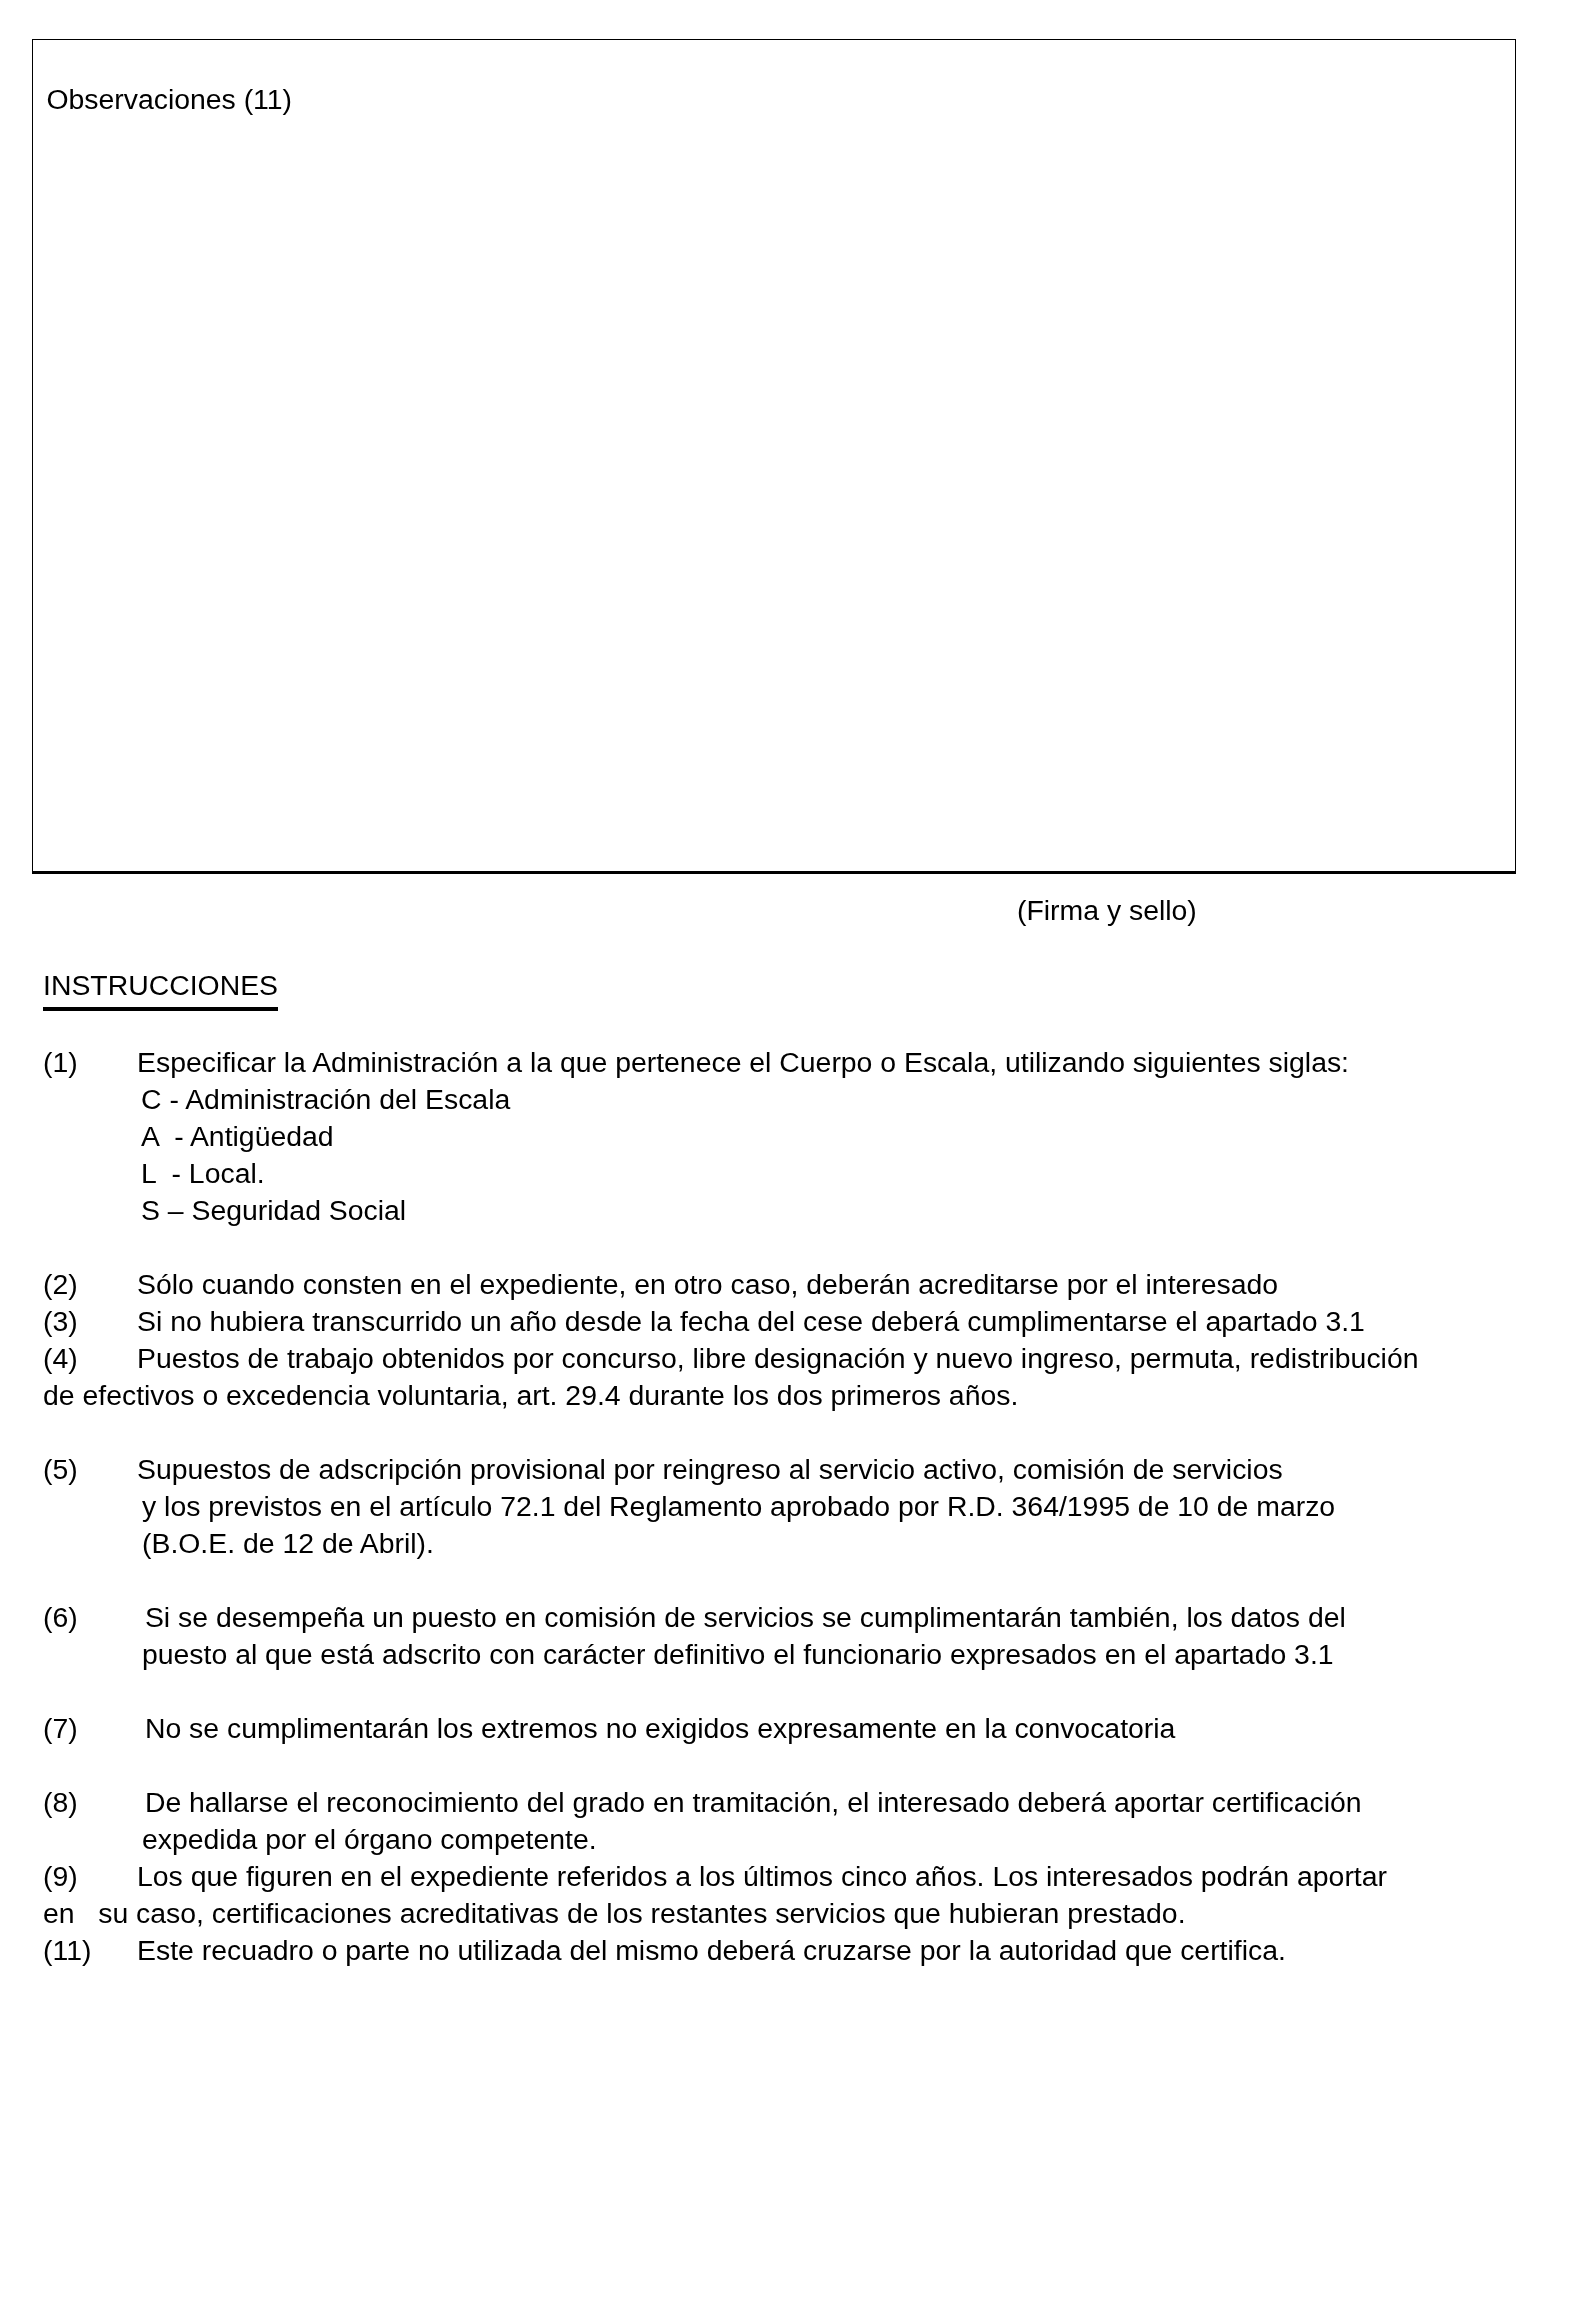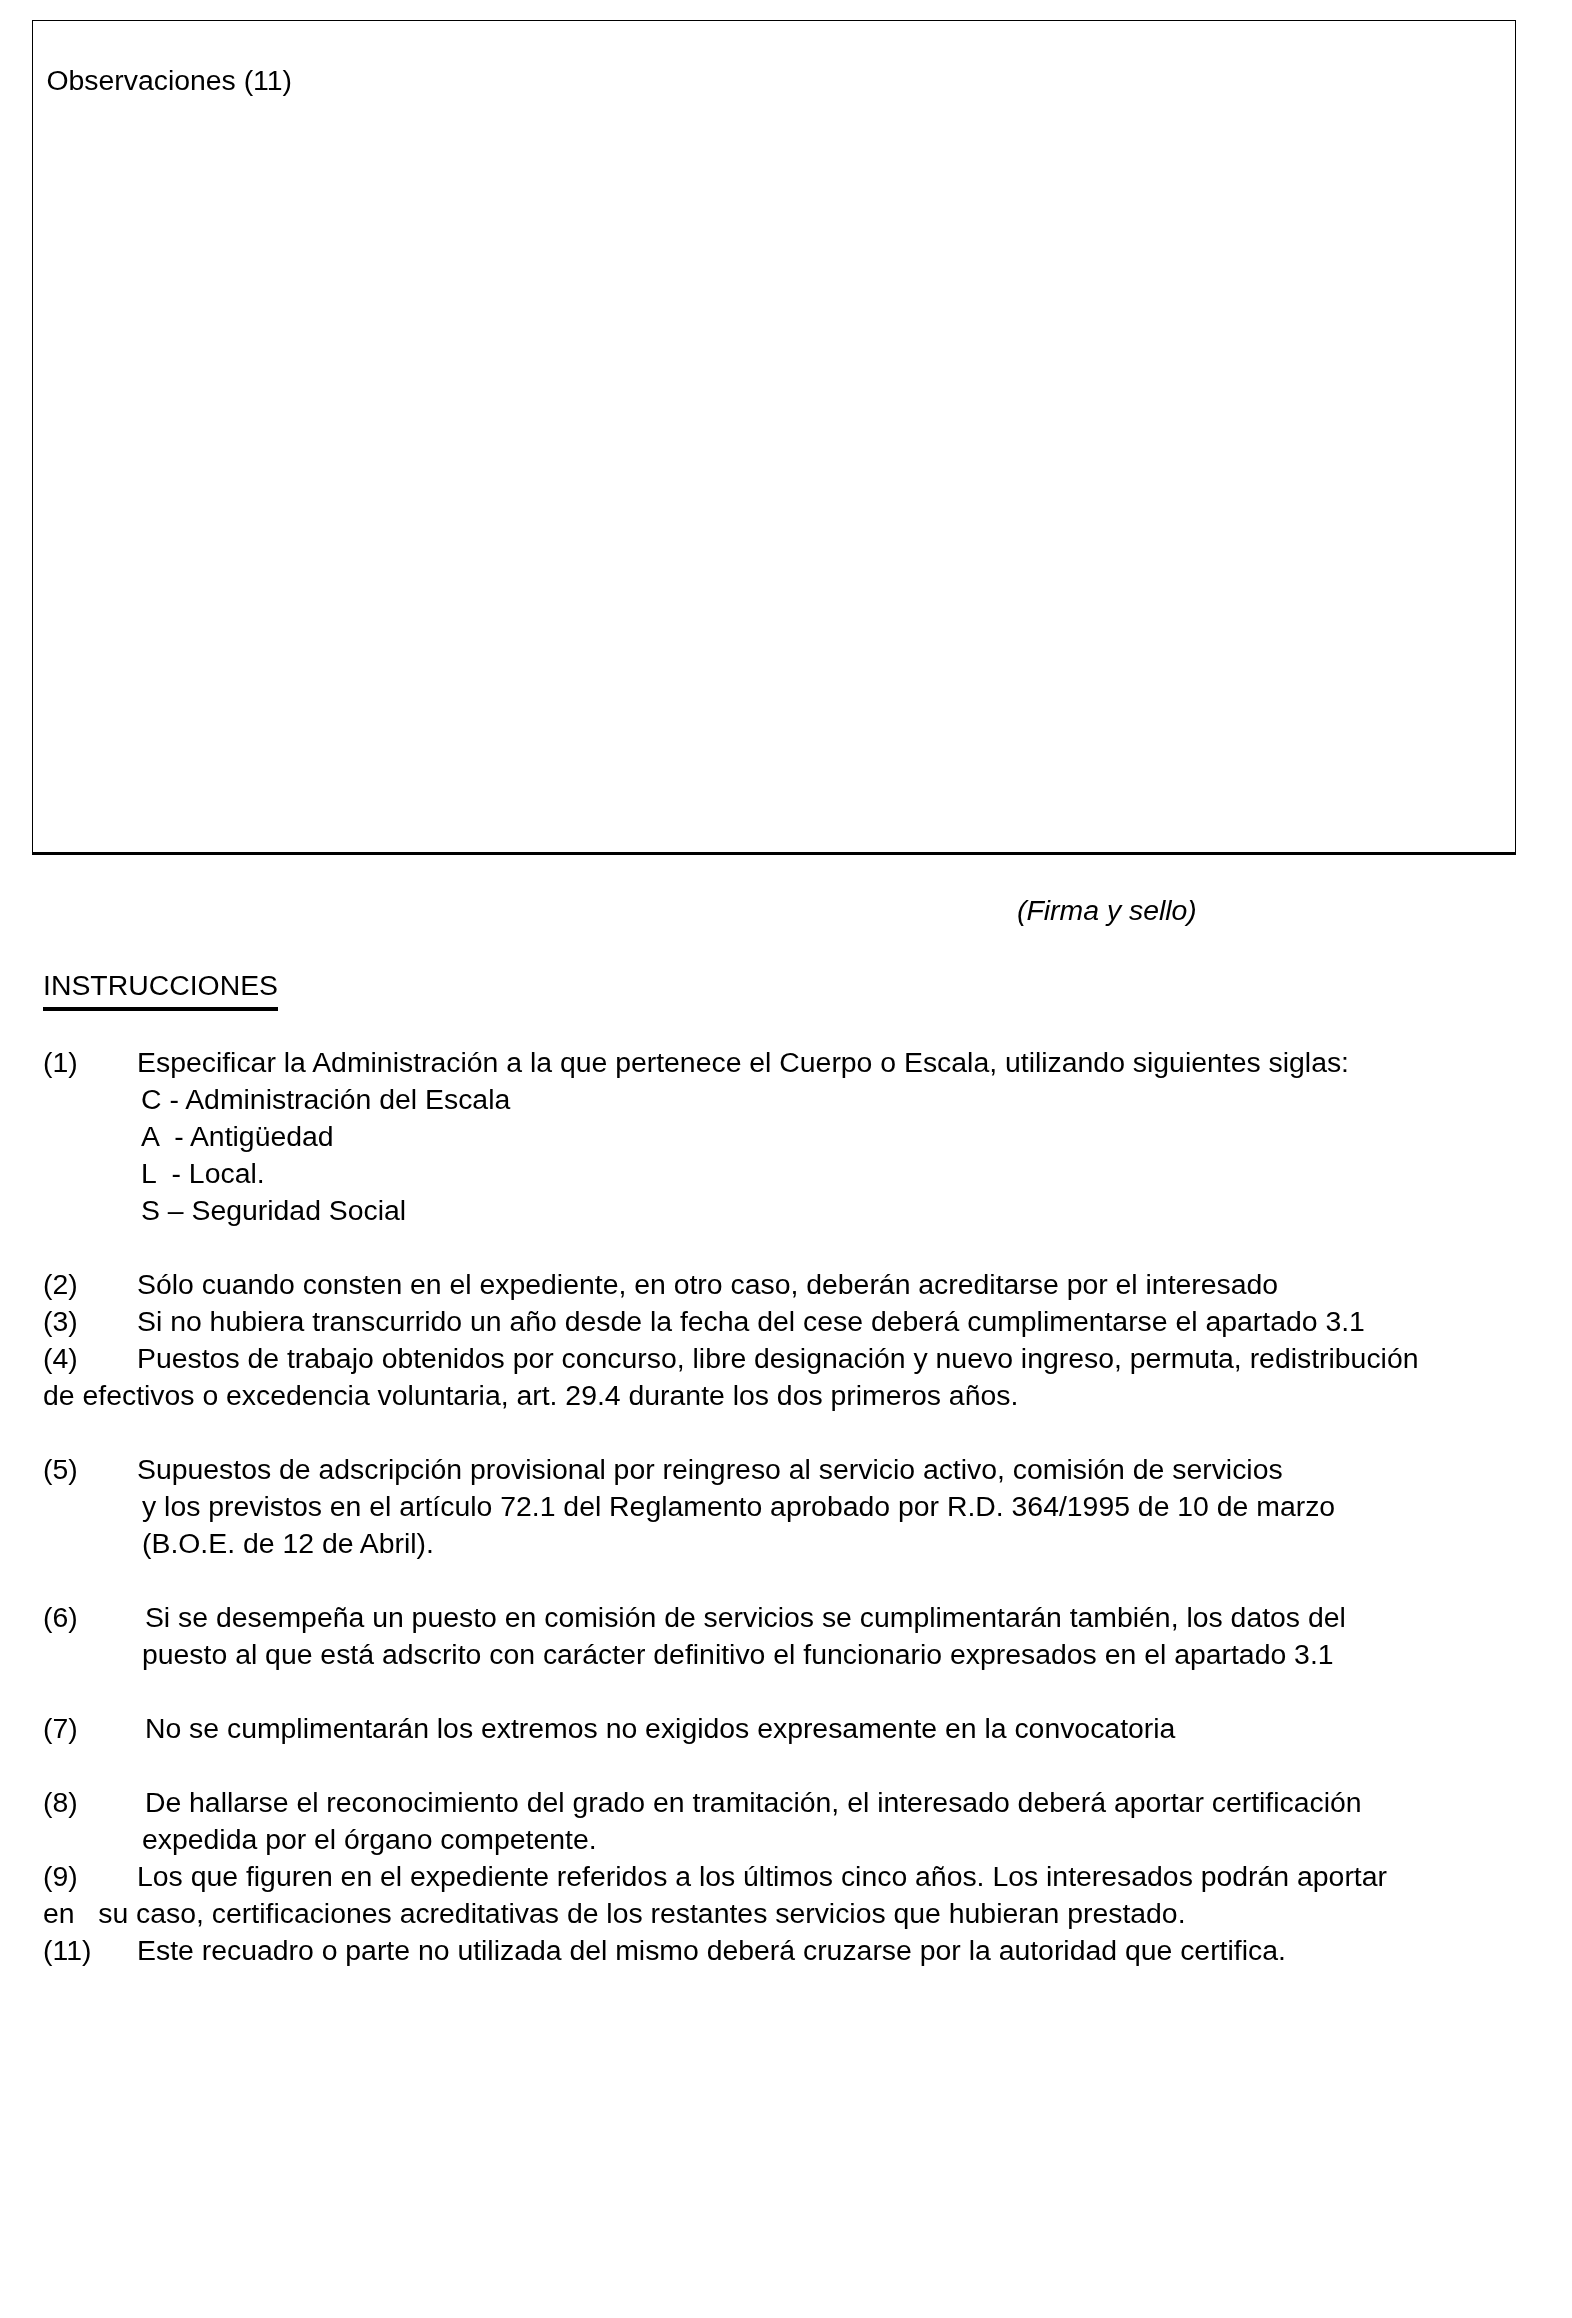--- a/index.html
+++ b/index.html
@@ -10,38 +10,37 @@
     background: #ffffff;
     overflow: hidden;
     font-family: "Liberation Sans", "DejaVu Sans", sans-serif;
     color: #000000;
     font-size: 28.4px;
     line-height: 37px;
   }
   .obs-box {
     position: absolute;
     left: 32px;
-    top: 20px;
+    top: 39px;
     width: 1484px;
     height: 835px;
     box-sizing: border-box;
     border: 1.7px solid #000000;
     border-bottom-width: 3.3px;
     background: #ffffff;
   }
   .obs-label {
     padding: 41px 0 0 13.4px;
     white-space: pre;
   }
   .firma {
     position: absolute;
     left: 1017px;
     top: 892px;
     white-space: pre;
-    font-style: italic;
   }
   .instructions {
     position: absolute;
     left: 43px;
     top: 967px;
     width: 1531px;
   }
   .heading-row { height: 44px; margin-bottom: 33px; }
   .heading {
     display: inline-block;

